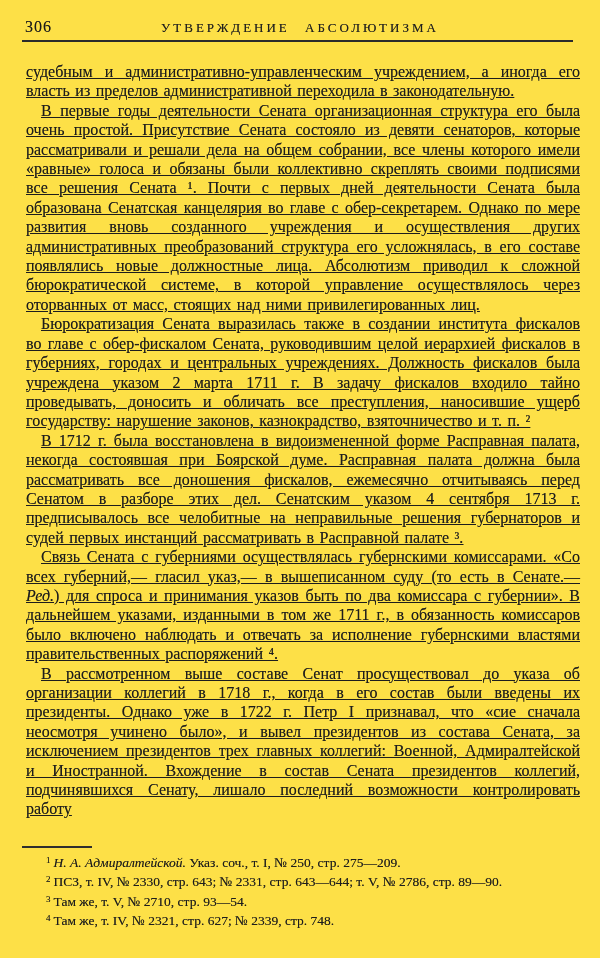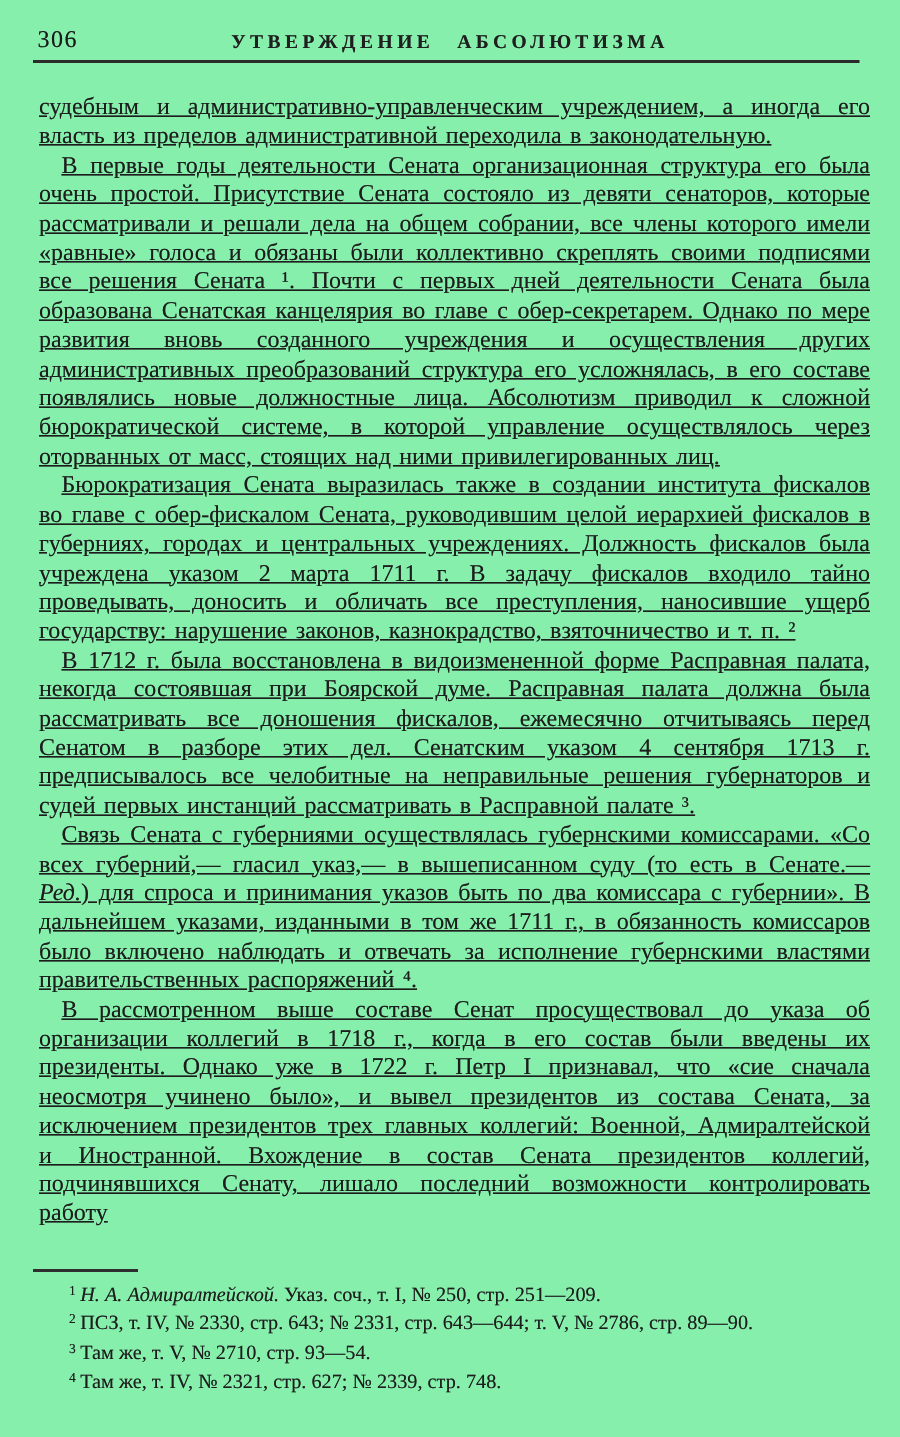--- a/index.html
+++ b/index.html
@@ -5,21 +5,21 @@
   * { margin: 0; padding: 0; box-sizing: border-box; }
   html, body { width: 600px; height: 958px; }
   body {
     font-family: "Liberation Serif", "DejaVu Serif", serif;
     background: #e9e9e7;
   }
   .page {
     position: relative;
     width: 600px;
     height: 958px;
-    background: #86efac;
+    background: #fde047;
     color: #1d1d1d;
     overflow: hidden;
     text-shadow: 0 0 0.35px rgba(25,25,25,0.55);
   }
   .header {
     position: absolute;
     top: 16px;
     left: 25px;
     right: 25px;
     height: 22px;
@@ -34,21 +34,20 @@
   }
   .running-title {
     display: block;
     text-align: center;
     padding-top: 4px;
     font-size: 13px;
     letter-spacing: 3px;
     word-spacing: 9px;
     color: #1f1f1f;
     white-space: nowrap;
-    font-weight: bold;
   }
   .rule {
     position: absolute;
     top: 40px;
     left: 22px;
     width: 551px;
     border-top: 2px solid #2b2b2b;
   }
   .body-text {
     position: absolute;
@@ -102,19 +101,19 @@
     <p class="para no-indent">судебным и административно-управленческим учреждением, а иногда его власть из пределов административной переходила в законодательную.</p>
     <p class="para">В первые годы деятельности Сената организационная структура его была очень простой. Присутствие Сената состояло из девяти сенаторов, которые рассматривали и решали дела на общем собрании, все члены которого имели «равные» голоса и обязаны были коллективно скреплять своими подписями все решения Сената ¹. Почти с первых дней деятельности Сената была образована Сенатская канцелярия во главе с обер-секретарем. Однако по мере развития вновь созданного учреждения и осуществления других административных преобразований структура его усложнялась, в его составе появлялись новые должностные лица. Абсолютизм приводил к сложной бюрократической системе, в которой управление осуществлялось через оторванных от масс, стоящих над ними привилегированных лиц.</p>
     <p class="para">Бюрократизация Сената выразилась также в создании института фискалов во главе с обер-фискалом Сената, руководившим целой иерархией фискалов в губерниях, городах и центральных учреждениях. Должность фискалов была учреждена указом 2 марта 1711 г. В задачу фискалов входило тайно проведывать, доносить и обличать все преступления, наносившие ущерб государству: нарушение законов, казнокрадство, взяточничество и т. п. ²</p>
     <p class="para">В 1712 г. была восстановлена в видоизмененной форме Расправная палата, некогда состоявшая при Боярской думе. Расправная палата должна была рассматривать все доношения фискалов, ежемесячно отчитываясь перед Сенатом в разборе этих дел. Сенатским указом 4 сентября 1713 г. предписывалось все челобитные на неправильные решения губернаторов и судей первых инстанций рассматривать в Расправной палате ³.</p>
     <p class="para"><span>Связь Сената с губерниями осуществлялась губернскими комиссарами. «Со всех губерний,— гласил указ,— в вышеписанном суду (то есть в Сенате.— </span><span class="italic">Ред.</span><span>) для спроса и принимания указов быть по два комиссара с губернии». В дальнейшем указами, изданными в том же 1711 г., в обязанность комиссаров было включено наблюдать и отвечать за исполнение губернскими властями правительственных распоряжений ⁴.</span></p>
     <p class="para">В рассмотренном выше составе Сенат просуществовал до указа об организации коллегий в 1718 г., когда в его состав были введены их президенты. Однако уже в 1722 г. Петр I признавал, что «сие сначала неосмотря учинено было», и вывел президентов из состава Сената, за исключением президентов трех главных коллегий: Военной, Адмиралтейской и Иностранной. Вхождение в состав Сената президентов коллегий, подчинявшихся Сенату, лишало последний возможности контролировать работу</p>
   </div>
 
   <div class="footnotes">
     <div class="fn-rule"></div>
-    <p class="fn"><sup>1</sup><span class="italic">Н. А. Адмиралтейской.</span><span> Указ. соч., т. I, № 250, стр. 251—209.</span></p>
+    <p class="fn"><sup>1</sup><span class="italic">Н. А. Адмиралтейской.</span><span> Указ. соч., т. I, № 250, стр. 275—209.</span></p>
     <p class="fn"><sup>2</sup><span>ПСЗ, т. IV, № 2330, стр. 643; № 2331, стр. 643—644; т. V, № 2786, стр. 89—90.</span></p>
     <p class="fn"><sup>3</sup><span>Там же, т. V, № 2710, стр. 93—54.</span></p>
     <p class="fn"><sup>4</sup><span>Там же, т. IV, № 2321, стр. 627; № 2339, стр. 748.</span></p>
   </div>
 
 </div>
 
 </body></html>

